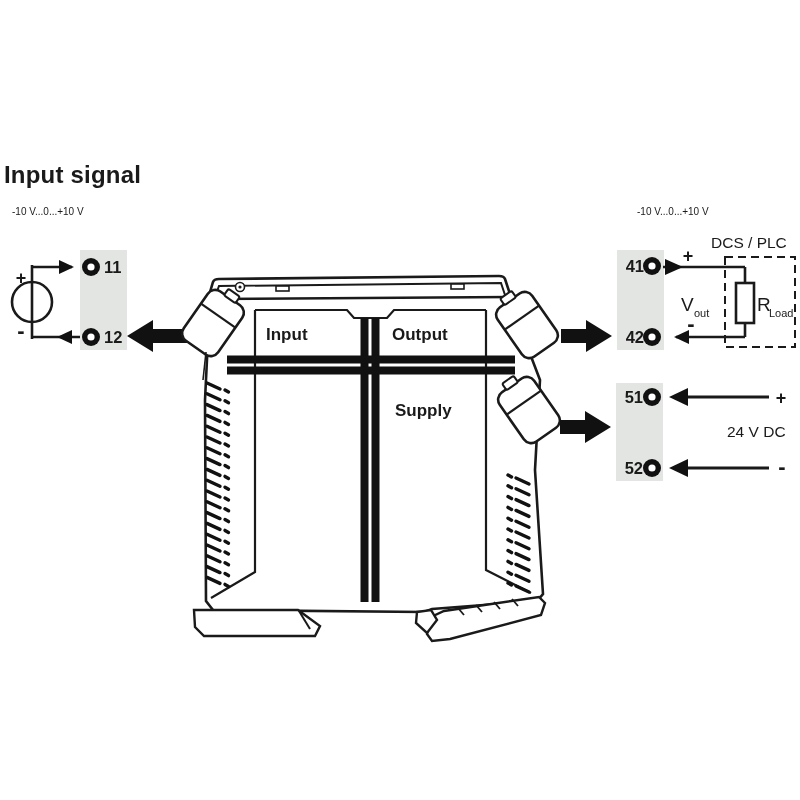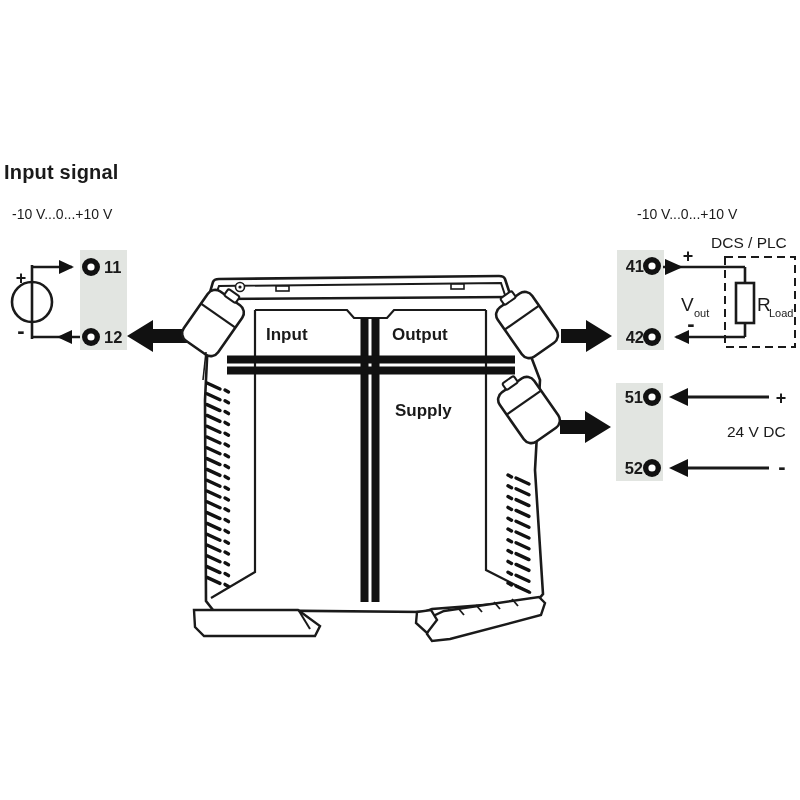--- a/index.html
+++ b/index.html
@@ -1,19 +1,19 @@
 <!DOCTYPE html>
 <html><head>
 <meta charset="utf-8">
 <style>
   html,body{margin:0;padding:0;background:#ffffff;}
   #canvas{position:relative;width:800px;height:800px;background:#fff;
           font-family:"Liberation Sans", sans-serif;color:#1a1a1a;overflow:hidden;}
-  .hdr{position:absolute;font-weight:bold;font-size:20px;letter-spacing:.2px;}
-  .rng{position:absolute;font-size:14px;}
+  .hdr{position:absolute;font-weight:bold;font-size:24px;letter-spacing:.2px;}
+  .rng{position:absolute;font-size:10px;}
   svg{position:absolute;left:0;top:0;}
   svg text{font-family:"Liberation Sans", sans-serif;fill:#1a1a1a;}
   .tnum{font-size:16.5px;font-weight:bold;}
   .mlabel{font-size:17px;font-weight:bold;}
   .sign{font-size:18px;font-weight:bold;}
   .bigsign{font-size:22px;font-weight:bold;}
   .sub{font-size:11px;}
   .sym{font-size:19px;}
   .note{font-size:15.5px;}
 </style>

